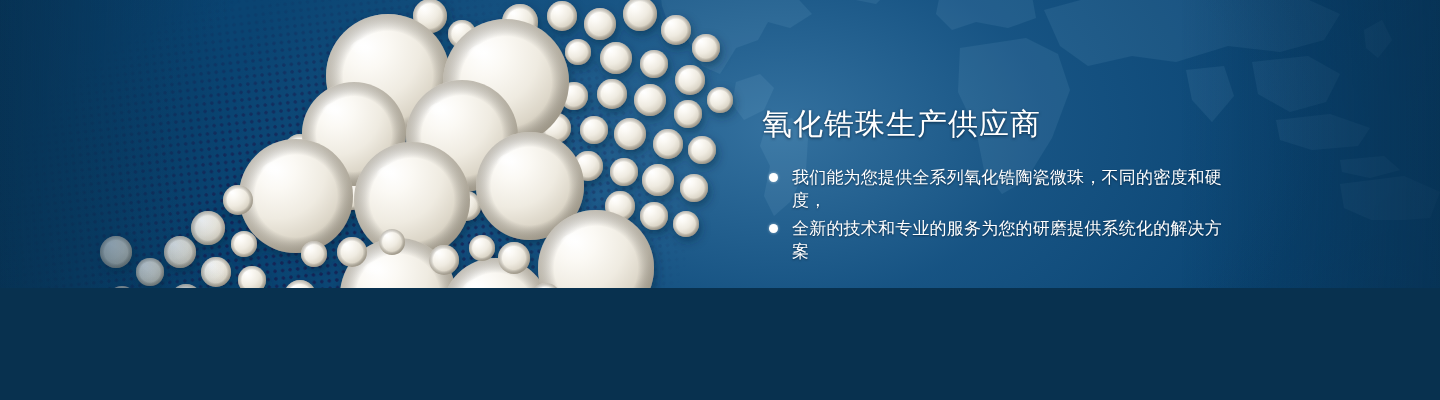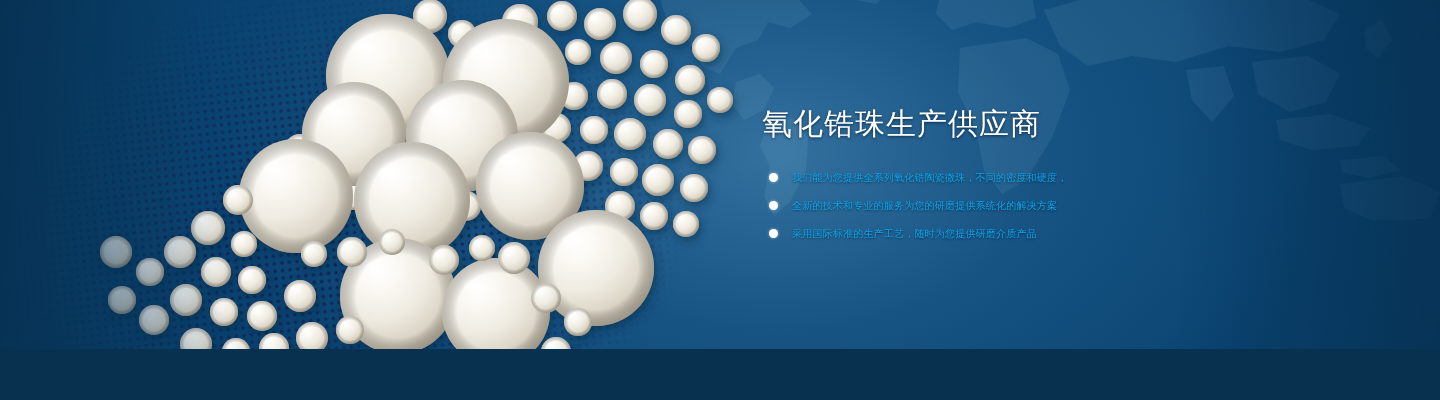--- a/index.html
+++ b/index.html
@@ -1,20 +1,20 @@
 <!DOCTYPE html>
 <html><head>
 <meta charset="utf-8">
 <style>
   * { margin:0; padding:0; box-sizing:border-box; }
   html,body { width:1440px; height:400px; overflow:hidden; background:#08314f; }
 
   .banner{
     position:relative;
-    width:1440px; height:349px;
+    width:1440px; height:288px;
     overflow:hidden;
     font-family:"Liberation Sans","DejaVu Sans",sans-serif;
     background:#0a4472;
   }
 
   
   .bg-base{
     position:absolute; inset:0;
     background:
       radial-gradient(ellipse 900px 620px at 56% 46%, #2a6fa0 0%, #1d5e90 26%, #115betc 40%, rgba(10,68,114,0) 72%),
@@ -61,23 +61,23 @@
   .headline{
     font-size:30px; line-height:40px; font-weight:400; color:#ffffff;
     letter-spacing:1px;
     text-shadow:0 1px 3px rgba(2,24,45,.75);
     white-space:nowrap;
   }
   .points{ margin-top:22px; list-style:none; }
   .point{
     position:relative;
     padding-left:30px;
-    font-size:10px;
+    font-size:17px;
     line-height:23px;
-    color:#0ea5e9;
+    color:#ffffff;
     margin-bottom:5px;
     text-shadow:0 1px 2px rgba(2,24,45,.65);
     letter-spacing:.2px;
     font-family:Liberation Serif, serif;
   }
   .point .dot{
     position:absolute; left:7px; top:7px;
     width:9px; height:9px; border-radius:50%;
     background:#ffffff;
     box-shadow:0 0 3px rgba(255,255,255,.55);
@@ -274,21 +274,17 @@
       <li class="point">
         <span class="dot"></span>
         <span class="ln">我们能为您提供全系列氧化锆陶瓷微珠，不同的密度和硬度，</span>
       </li>
 
       <li class="point">
         <span class="dot"></span>
         <span class="ln">全新的技术和专业的服务为您的研磨提供系统化的解决方案</span>
       </li>
 
-      <li class="point">
-        <span class="dot"></span>
-        <span class="ln">采用国际标准的生产工艺，随时为您提供研磨介质产品</span>
-      </li>
 
     </ul>
   </div>
 
 </div>
 
 </body></html>

